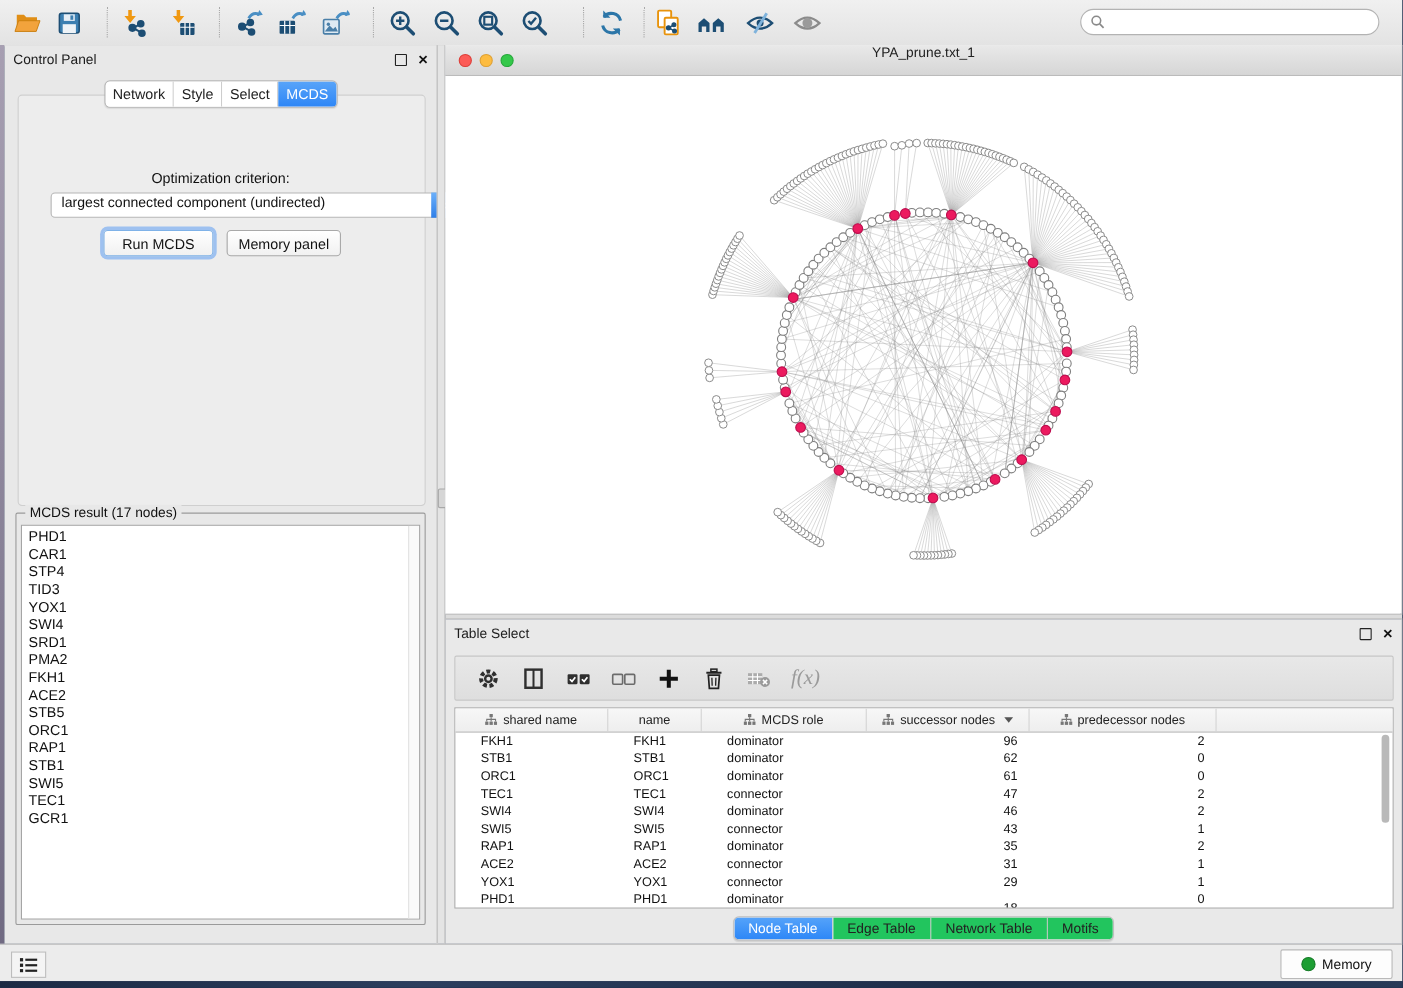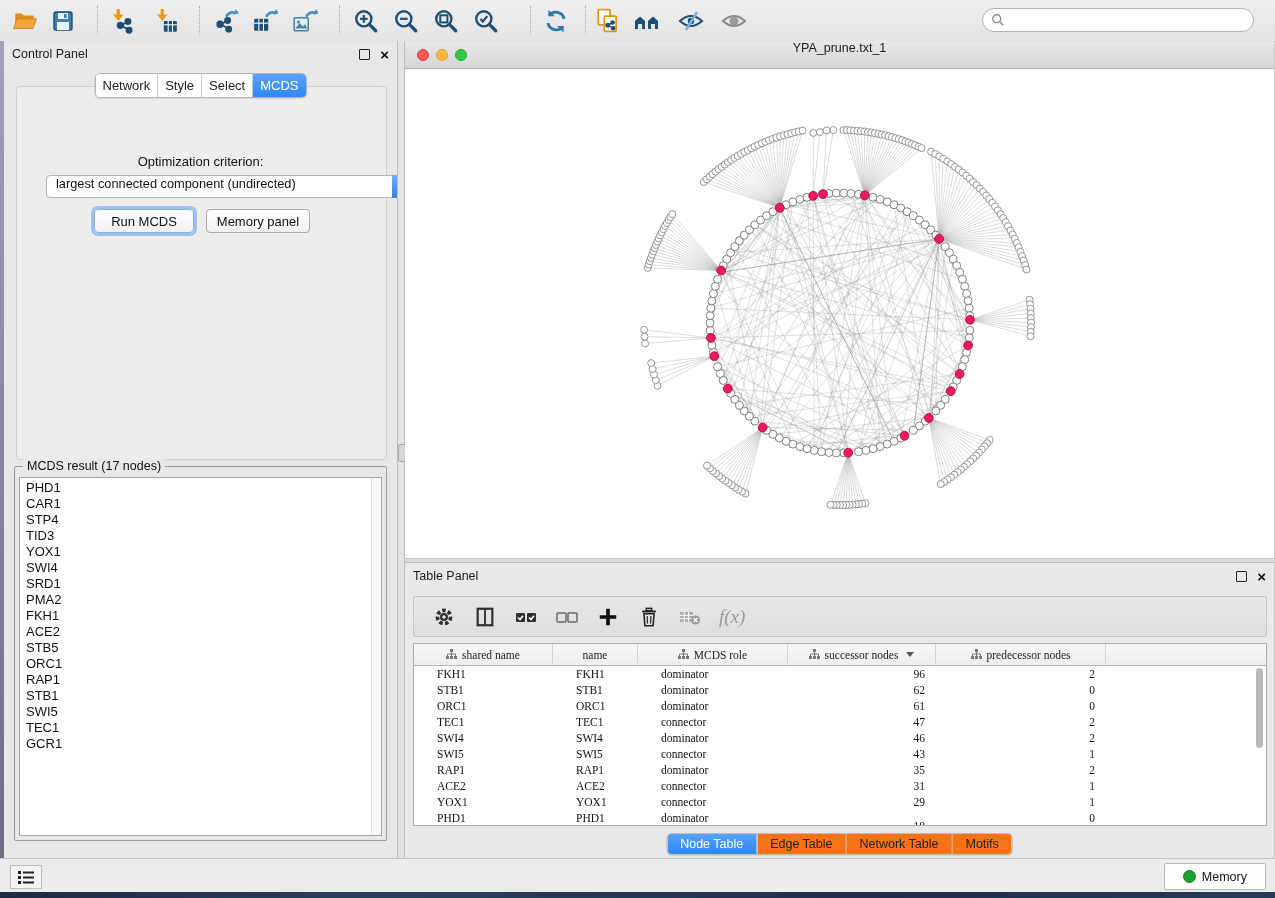--- a/index.html
+++ b/index.html
@@ -70,32 +70,32 @@
   .ringnode{fill:#fff;stroke:#7f7f7f;stroke-width:1;}
   .satnode{fill:#fff;stroke:#8a8a8a;stroke-width:.9;}
   .hubnode{fill:#ec1a5f;stroke:#bd0d4e;stroke-width:1;}
   
   #hdivider{left:405px;top:558px;width:870px;height:5px;background:#dcdcdc;border-top:1px solid #c2c2c2;border-bottom:1px solid #c2c2c2;box-sizing:border-box;}
   #table-panel{left:405px;top:563px;width:870px;height:295px;background:#e9e9e9;border-right:1px solid #c9c9c9;box-sizing:border-box;}
   #tp-toolbar{position:absolute;left:8px;top:33px;width:854px;height:41px;background:linear-gradient(#e8e8e8,#dedede);
     border:1px solid #c6c6c6;border-radius:2px;display:flex;align-items:center;gap:17px;padding-left:18px;box-sizing:border-box;}
   .tpicon{width:24px;height:24px;display:flex;align-items:center;justify-content:center;}
   .fx{font-family:"Liberation Serif","DejaVu Serif",serif;font-style:italic;font-size:19px;color:#9a9a9a;}
-  #data-table{position:absolute;left:8px;top:80px;width:854px;height:183px;background:#fff;border:1px solid #ababab;box-sizing:border-box;overflow:hidden;font-family:Liberation Serif, serif;}
+  #data-table{position:absolute;left:8px;top:80px;width:854px;height:183px;background:#fff;border:1px solid #ababab;box-sizing:border-box;overflow:hidden;}
   #thead{display:flex;height:21px;background:linear-gradient(#f7f7f7,#eeeeee);border-bottom:1px solid #b5b5b5;}
   .th{display:flex;align-items:center;justify-content:center;font-size:11.5px;color:#222;border-right:1px solid #d4d4d4;box-sizing:border-box;gap:5px;}
   .th .sort{width:0;height:0;border-left:4px solid transparent;border-right:4px solid transparent;border-top:5px solid #555;margin-left:3px;}
   .trow{display:flex;height:16px;align-items:center;font-size:11.5px;color:#111;}
   .td{box-sizing:border-box;padding-left:23px;overflow:hidden;white-space:nowrap;}
   .td.num{text-align:right;padding-left:0;padding-right:11px;}
   #tbl-scroll{position:absolute;right:2px;top:24px;width:9px;height:155px;}
   #tbl-thumb{position:absolute;left:1px;top:0;width:7px;height:80px;background:#b9b9b9;border-radius:4px;}
   #bottom-tabs{position:absolute;left:50%;transform:translateX(-50%);top:270px;display:inline-flex;background:#fff;
     border:1px solid #bcbcbc;border-radius:5px;overflow:hidden;box-shadow:0 1px 1px rgba(0,0,0,.1);}
-  .btab{padding:3px 13px;font-size:12.5px;color:#222;background:#f97316;border-right:1px solid #c9c9c9;}
+  .btab{padding:3px 13px;font-size:12.5px;color:#222;background:#22c55e;border-right:1px solid #c9c9c9;}
   .btab:last-child{border-right:none;}
   .btab.active{background:linear-gradient(#55a3fa,#2d87f7);color:#fff;}
   
   #statusbar{left:0;top:858px;width:1275px;height:34px;background:#ececec;border-top:1px solid #c3c3c3;box-sizing:border-box;}
   #list-btn{position:absolute;left:10px;top:6px;width:30px;height:22px;background:#f4f4f4;border:1px solid #bdbdbd;
     display:flex;align-items:center;justify-content:center;}
   #memory-btn{position:absolute;right:9px;top:4px;height:25px;background:#fdfdfd;border:1px solid #b9b9b9;border-radius:2px;
     display:flex;align-items:center;gap:6px;padding:0 18px;font-size:12.5px;color:#111;}
   #memory-dot{width:11px;height:11px;border-radius:50%;background:#1d9e33;border:1px solid #157c27;}
 </style>
@@ -956,21 +956,21 @@
       <circle cx="322.8" cy="319.6" r="4.4" class="hubnode"></circle>
       <circle cx="309.3" cy="287.2" r="4.4" class="hubnode"></circle>
       <circle cx="305.9" cy="268.9" r="4.4" class="hubnode"></circle>
       <circle cx="316.1" cy="201.5" r="4.4" class="hubnode"></circle>
     </svg>
 </div>
 
 <div id="hdivider" class="abs"></div>
 <div id="table-panel" class="abs">
   <div class="panel-head">
-    <span>Table Panel</span>
+    <span>Table Select</span>
     <span class="spacer"></span>
     <span class="float-ico"></span>
     <span class="close-ico">×</span>
   </div>
   <div id="tp-toolbar">
     <span class="tpicon">
       <svg width="22" height="22" viewBox="0 0 24 24">
           <circle cx="12" cy="12" r="7.2" fill="none" stroke="#2f2f2f" stroke-width="4" stroke-dasharray="3.8 2.55"></circle>
           <circle cx="12" cy="12" r="3.2" fill="none" stroke="#2f2f2f" stroke-width="2.4"></circle>
         </svg>

